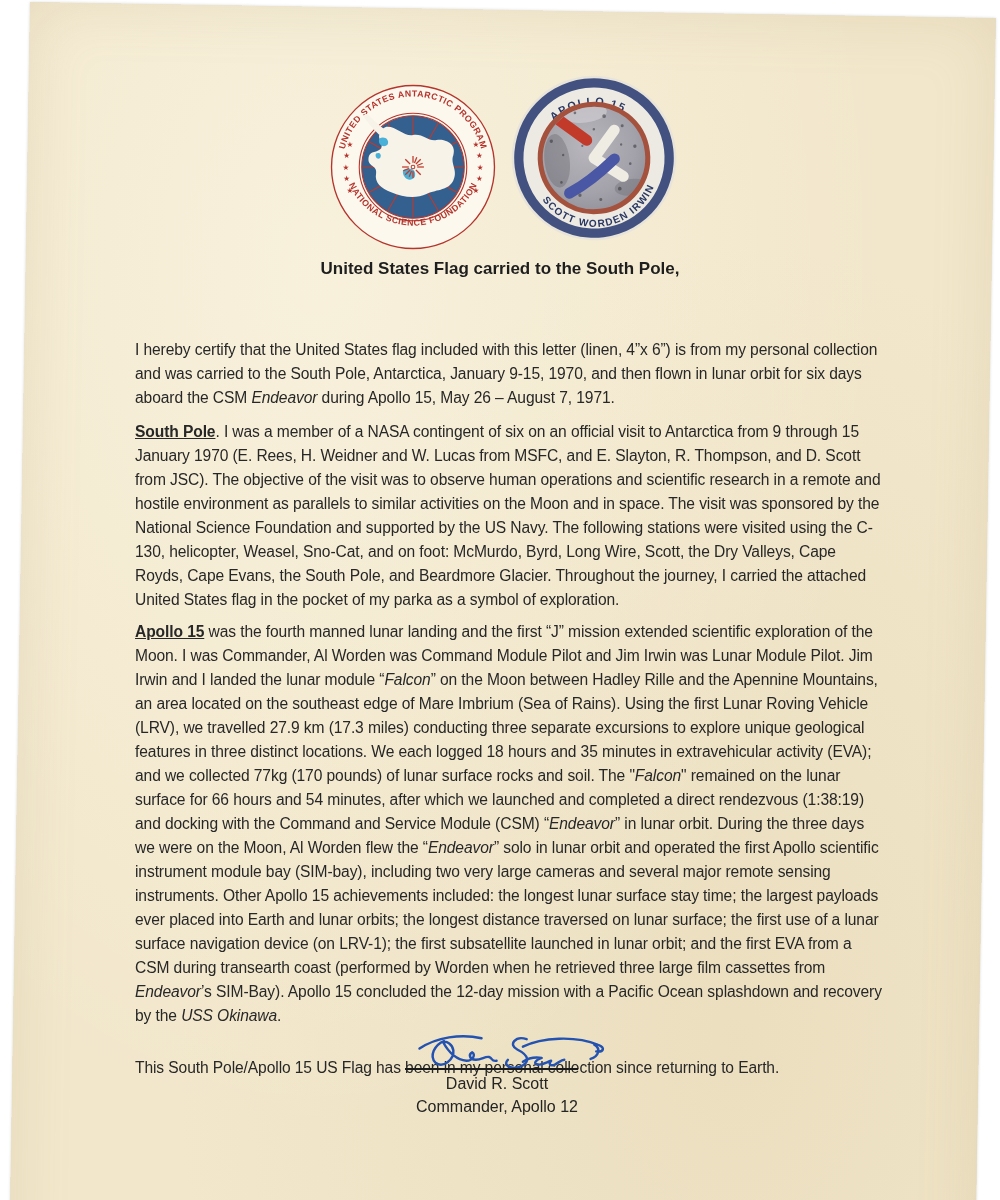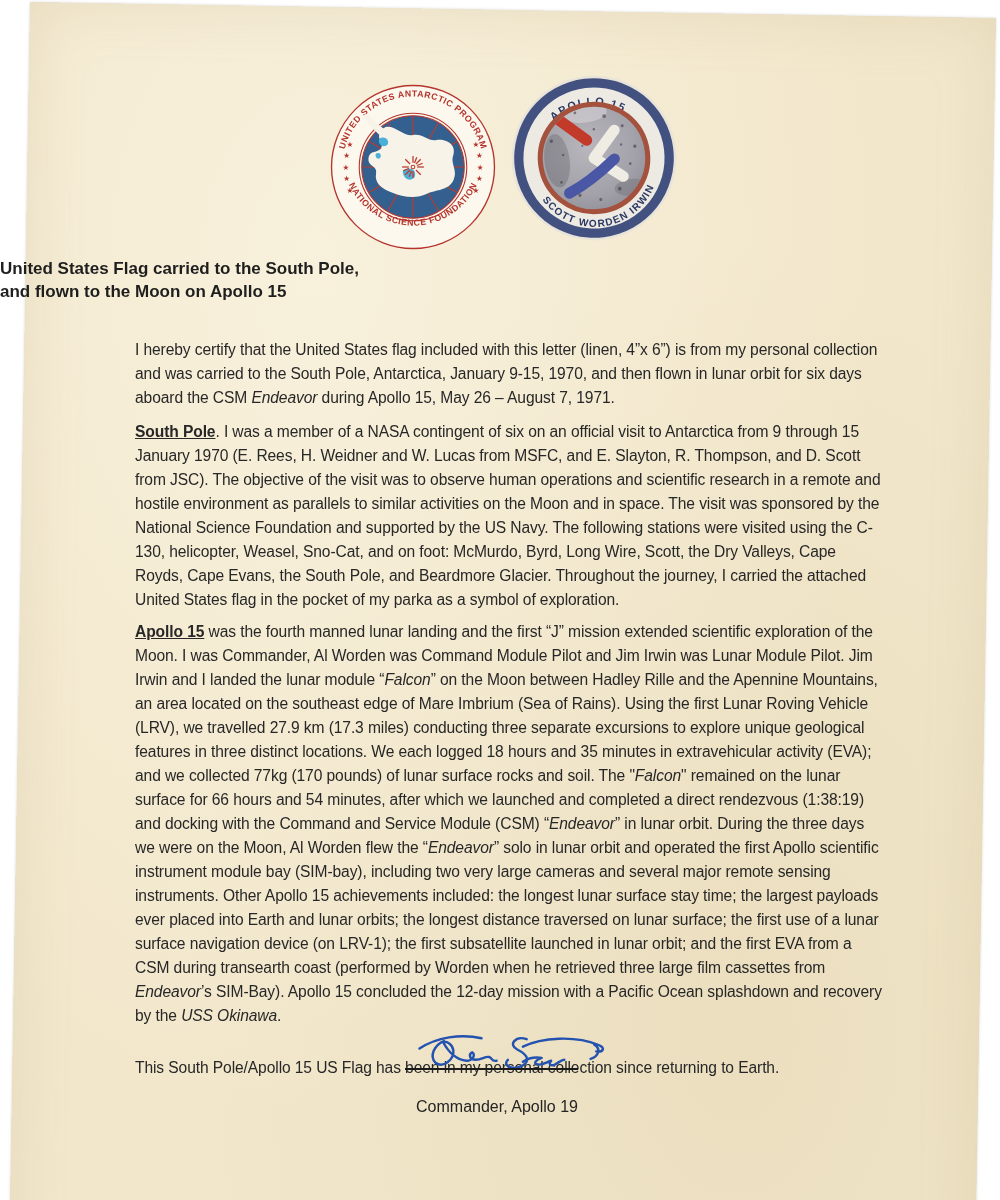--- a/index.html
+++ b/index.html
@@ -14,21 +14,21 @@
     background-image:
       radial-gradient(ellipse at 30% 20%, rgba(255,252,240,.45), rgba(255,252,240,0) 60%),
       radial-gradient(ellipse at 75% 80%, rgba(205,185,140,.18), rgba(205,185,140,0) 55%);
     transform:rotate(0.95deg);
     transform-origin:0 0;
     box-shadow:inset 0 0 60px rgba(170,150,105,.18), 0 0 3px rgba(0,0,0,.15);
   }
   .content{position:absolute;left:0;top:0;width:1000px;height:1200px;}
   .emblem{position:absolute;}
   .title{
-    position:absolute;left:0;top:257px;width:1000px;
+    position:absolute;left:0;top:257px;width:1000px;text-align:center;
     font-size:17px;line-height:23px;font-weight:700;color:#1e1e1e;
   }
   .para{
     position:absolute;left:135px;width:749px;
     font-size:15.6px;line-height:24px;color:#272727;letter-spacing:-0.1px;
   }
   .para .lead{font-weight:700;text-decoration:underline;}
   .para em{}
   .sig-line{position:absolute;left:405px;top:1068px;width:173px;height:2px;background:#1b1b1b;}
   .sig-name{position:absolute;left:372px;top:1072px;width:250px;text-align:center;
@@ -163,21 +163,20 @@
           <path d="M64,50 L94,78" stroke="#c23a2a" stroke-width="13" stroke-linecap="round" fill="none"></path>
           <path d="M128,70 L100,100 L132,126" stroke="#efece4" stroke-width="13" fill="none" stroke-linejoin="round" stroke-linecap="round"></path>
           <path d="M66,138 Q92,128 124,104" stroke="#4a57a4" stroke-width="13" fill="none" stroke-linecap="round"></path>
         </g>
       </g>
     </svg>
   </div>
 
   <div class="title">
     <div>United States Flag carried to the South Pole,</div>
-    <div>and flown to the Moon on Apollo 15</div>
   </div>
 
   <p class="para" style="top:322px;"><span>I hereby certify that the United States flag included with this letter (linen, 4”x 6”) is from my personal collection and was carried to the South Pole, Antarctica, January 9-15, 1970, and then flown in lunar orbit for six days aboard the CSM </span><em>Endeavor</em><span> during Apollo 15, May 26 – August 7, 1971.</span></p>
 
   <p class="para" style="top:404px;"><span class="lead">South Pole</span><span>.  I was a member of a NASA contingent of six on an official visit to Antarctica from 9 through 15 January 1970 (E. Rees, H. Weidner and W. Lucas from MSFC, and E. Slayton, R. Thompson, and D. Scott from JSC).  The objective of the visit was to observe human operations and scientific research in a remote and hostile environment as parallels to similar activities on the Moon and in space.  The visit was sponsored by the National Science Foundation and supported by the US Navy.  The following stations were visited using the C-130, helicopter, Weasel, Sno-Cat, and on foot:  McMurdo, Byrd, Long Wire, Scott, the Dry Valleys, Cape Royds, Cape Evans, the South Pole, and Beardmore Glacier.  Throughout the journey, I carried the attached United States flag in the pocket of my parka as a symbol of exploration.</span></p>
 
   <p class="para" style="top:604px;"><span class="lead">Apollo 15</span><span> was the fourth manned lunar landing and the first “J” mission extended scientific exploration of the Moon.  I was Commander, Al Worden was Command Module Pilot and Jim Irwin was Lunar Module Pilot.  Jim Irwin and I landed the lunar module “</span><em>Falcon</em><span>” on the Moon between Hadley Rille and the Apennine Mountains, an area located on the southeast edge of Mare Imbrium (Sea of Rains).  Using the first Lunar Roving Vehicle (LRV), we travelled 27.9 km (17.3 miles) conducting three separate excursions to explore unique geological features in three distinct locations.  We each logged 18 hours and 35 minutes in extravehicular activity (EVA); and we collected 77kg (170 pounds) of lunar surface rocks and soil.  The "</span><em>Falcon</em><span>" remained on the lunar surface for 66 hours and 54 minutes, after which we launched and completed a direct rendezvous (1:38:19) and docking with the Command and Service Module (CSM) “</span><em>Endeavor</em><span>” in lunar orbit.  During the three days we were on the Moon, Al Worden flew the “</span><em>Endeavor</em><span>” solo in lunar orbit and operated the first Apollo scientific instrument module bay (SIM-bay), including two very large cameras and several major remote sensing instruments.  Other Apollo 15 achievements included:  the longest lunar surface stay time; the largest payloads ever placed into Earth and lunar orbits; the longest distance traversed on lunar surface; the first use of a lunar surface navigation device (on LRV-1); the first subsatellite launched in lunar orbit; and the first EVA from a CSM during transearth coast (performed by Worden when he retrieved three large film cassettes from </span><em>Endeavor</em><span>’s SIM-Bay).   Apollo 15 concluded the 12-day mission with a Pacific Ocean splashdown and recovery by the </span><em>USS Okinawa</em><span>.</span></p>
 
   <p class="para" style="top:1040px;">This South Pole/Apollo 15 US Flag has been in my personal collection since returning to Earth.</p>
 
@@ -187,15 +186,16 @@
         <path d="M10,24 C28,12 54,8 76,13"></path>
         <path d="M36,16 C26,20 20,32 27,39 C35,45 47,36 46,26 C45,19 39,16 35,17 C41,28 50,36 60,37 C67,37 70,30 66,28 C62,30 63,36 70,36 C76,36 80,32 84,33 C88,34 86,38 92,37"></path>
         <path d="M124,14 C112,10 104,20 114,25 C126,31 128,38 118,43 C108,47 98,42 104,36"></path>
         <path d="M120,38 C126,34 134,33 140,34 C134,36 130,40 136,41 C141,42 146,38 150,37 C147,40 149,43 154,41 C158,39 161,36 164,36"></path>
         <path d="M120,22 C140,12 176,10 200,20 C208,23 206,28 198,27"></path>
         <path d="M196,20 C203,24 201,32 192,35"></path>
       </g>
     </svg>
   </div>
   <div class="sig-line"></div>
-  <div class="sig-role">Commander, Apollo 19</div>
+  <div class="sig-name">David R. Scott</div>
+  <div class="sig-role">Commander, Apollo 12</div>
 
 </div>
 
 </body></html>

